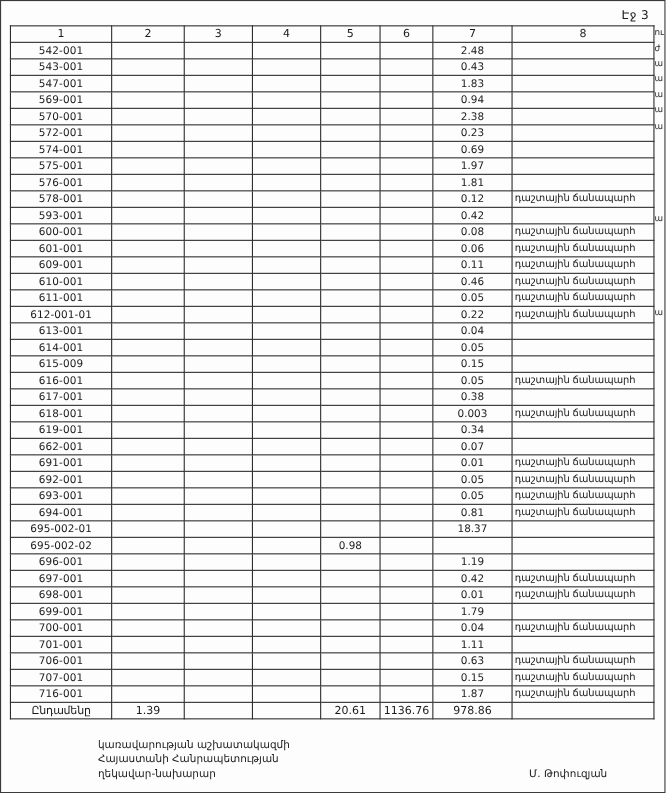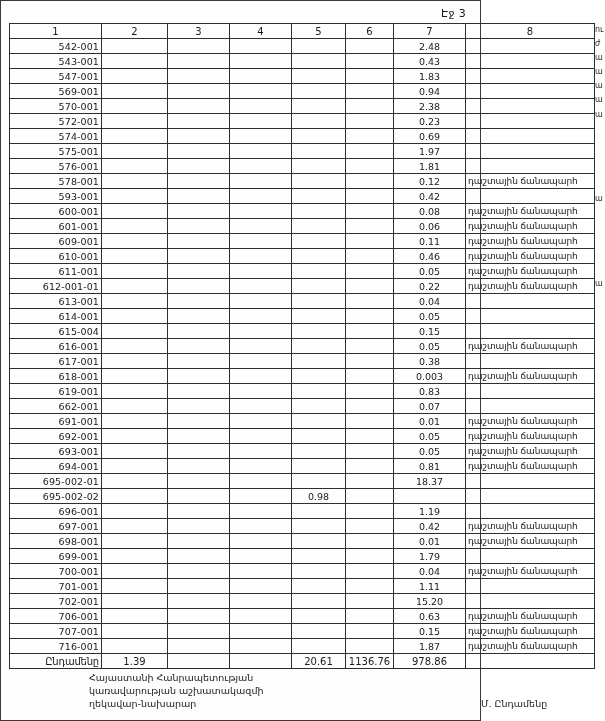--- a/index.html
+++ b/index.html
@@ -11,21 +11,21 @@
     width: 605px;
     height: 721px;
     font-family: "Liberation Serif", serif;
     color: #1a1a1a;
     position: relative;
     overflow: hidden;
   }
   .page {
     position: absolute;
     left: 0; top: 0;
-    width: 481px;
+    width: 605px;
     height: 721px;
     box-sizing: border-box;
     border: 1px solid #3a3a3a;
     background: #fdfdfd;
   }
   .page-num {
     position: absolute;
     right: 14px;
     top: 6px;
     font-size: 11px;
@@ -62,21 +62,21 @@
     overflow: hidden;
     white-space: nowrap;
   }
   thead th {
     text-align: center;
     font-weight: normal;
     font-size: 10px;
     height: 15px;
   }
   td.code {
-    text-align: right;
+    text-align: center;
     font-size: 9.5px;
     letter-spacing: 0.1px;
   }
   td.num {
     text-align: center;
     font-size: 9.5px;
   }
   td.note {
     text-align: left;
     font-size: 9px;
@@ -335,21 +335,21 @@
             <td class="code">614-001</td>
             <td class="num"></td>
             <td class="num"></td>
             <td class="num"></td>
             <td class="num"></td>
             <td class="num"></td>
             <td class="num">0.05</td>
             <td class="note"></td>
           </tr>
           <tr>
-            <td class="code">615-004</td>
+            <td class="code">615-009</td>
             <td class="num"></td>
             <td class="num"></td>
             <td class="num"></td>
             <td class="num"></td>
             <td class="num"></td>
             <td class="num">0.15</td>
             <td class="note"></td>
           </tr>
           <tr>
             <td class="code">616-001</td>
@@ -381,21 +381,21 @@
             <td class="num">0.003</td>
             <td class="note">դաշտային ճանապարհ</td>
           </tr>
           <tr>
             <td class="code">619-001</td>
             <td class="num"></td>
             <td class="num"></td>
             <td class="num"></td>
             <td class="num"></td>
             <td class="num"></td>
-            <td class="num">0.83</td>
+            <td class="num">0.34</td>
             <td class="note"></td>
           </tr>
           <tr>
             <td class="code">662-001</td>
             <td class="num"></td>
             <td class="num"></td>
             <td class="num"></td>
             <td class="num"></td>
             <td class="num"></td>
             <td class="num">0.07</td>
@@ -512,30 +512,20 @@
             <td class="note">դաշտային ճանապարհ</td>
           </tr>
           <tr>
             <td class="code">701-001</td>
             <td class="num"></td>
             <td class="num"></td>
             <td class="num"></td>
             <td class="num"></td>
             <td class="num"></td>
             <td class="num">1.11</td>
-            <td class="note"></td>
-          </tr>
-          <tr>
-            <td class="code">702-001</td>
-            <td class="num"></td>
-            <td class="num"></td>
-            <td class="num"></td>
-            <td class="num"></td>
-            <td class="num"></td>
-            <td class="num">15.20</td>
             <td class="note"></td>
           </tr>
           <tr>
             <td class="code">706-001</td>
             <td class="num"></td>
             <td class="num"></td>
             <td class="num"></td>
             <td class="num"></td>
             <td class="num"></td>
             <td class="num">0.63</td>
@@ -619,20 +609,20 @@
       <div></div>
       <div></div>
       <div></div>
       <div></div>
       <div></div>
       <div></div>
     </div>
 
   <div class="signature">
     <div class="sig-lines">
+      <div>կառավարության աշխատակազմի</div>
       <div>Հայաստանի Հանրապետության</div>
-      <div>կառավարության աշխատակազմի</div>
       <div>ղեկավար-նախարար</div>
     </div>
-    <div class="name">Մ. Ընդամենը</div>
+    <div class="name">Մ. Թոփուզյան</div>
   </div>
 
 </div>
 
 </body></html>

